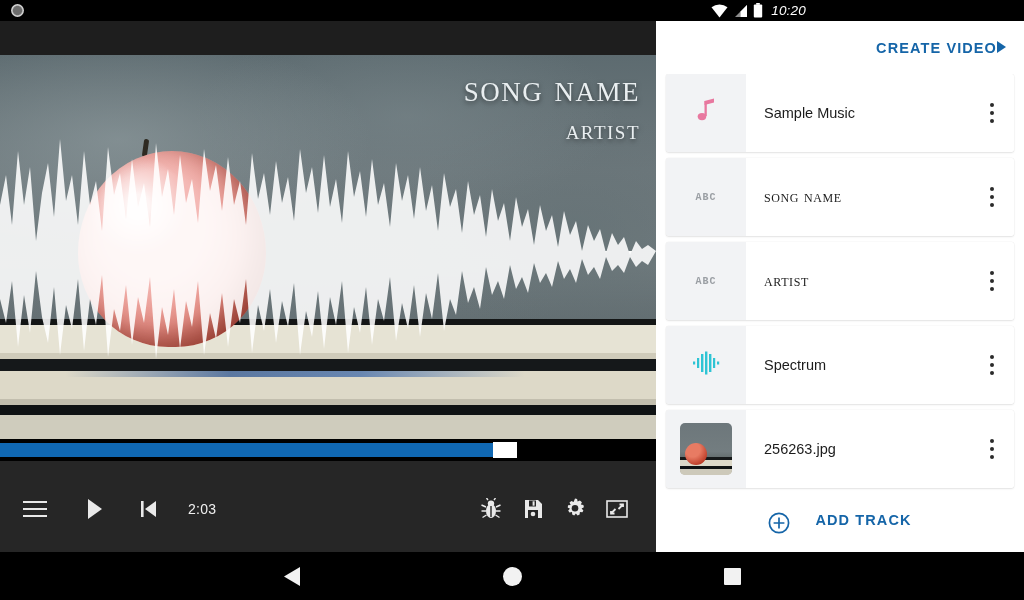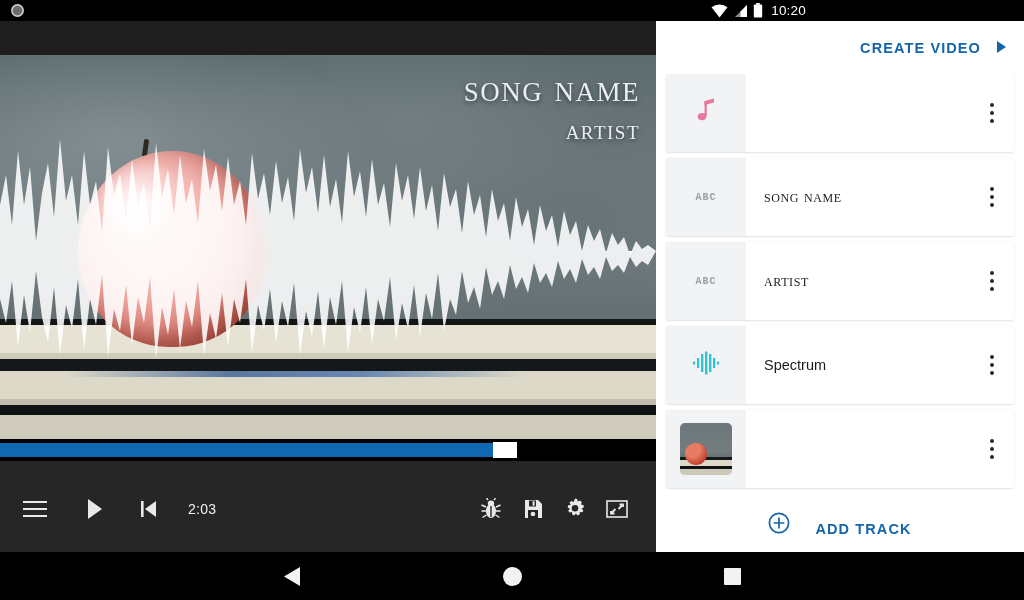--- a/index.html
+++ b/index.html
@@ -8,21 +8,21 @@
     background:#000;
     font-family:"Liberation Sans", sans-serif;
     overflow:hidden;
   }
   #screen { position:relative; width:1024px; height:600px; background:#000; }
 
   
   #status-bar {
     position:absolute; top:0; left:0; width:814px; height:21px;
     background:#000; display:flex; align-items:center;
-    padding:0 8px 0 6px; z-index:40;
+    padding:0 8px 0 6px; z-index:40;font-style:italic;
   }
   #rec-dot {
     width:13px; height:13px; border-radius:50%;
     background:radial-gradient(circle at 50% 50%, #6b6b6b 0 45%, #d9d9d9 60%, #9a9a9a 100%);
     margin-left:5px;
   }
   #status-spacer { flex:1; }
   .sb-icon { margin-right:5px; display:flex; align-items:center; }
   #status-time {
     color:#fff; font-size:13.5px; letter-spacing:.2px;
@@ -112,21 +112,21 @@
   
   #panel {
     position:absolute; left:656px; top:21px; width:368px; height:531px;
     background:#fff; display:flex; flex-direction:column;
   }
   #panel-header {
     height:53px; flex:0 0 53px; display:flex; align-items:center;
     justify-content:flex-end; padding-right:18px; background:#fff;
   }
   #create-video {
-    display:flex; align-items:center; gap:16px; cursor:pointer;
+    display:flex; align-items:center; cursor:pointer;
     color:#1565a8; font-size:14.5px; font-weight:bold; letter-spacing:1.1px;
   }
   #track-list { flex:1; padding:0 10px; overflow:hidden; }
 
   .track-card {
     display:flex; height:78px; margin-bottom:6px;
     background:#fff; border-radius:3px;
     box-shadow:0 1px 2px rgba(0,0,0,.10), 0 0 1px rgba(0,0,0,.18);
     overflow:hidden;
   }
@@ -166,21 +166,21 @@
   .img-thumb .mini-books{
     position:absolute; left:0; right:0; bottom:0; height:18px;
     background:linear-gradient(180deg,#16191a 0 3px, #ddd9c9 3px 9px, #101314 9px 12px, #cdc9ba 12px 18px);
   }
 
   #add-track-row {
     height:56px; flex:0 0 56px; display:flex; align-items:center; justify-content:center;
     background:#fff;
   }
   #add-track {
-    display:flex; align-items:flex-end; gap:25px; cursor:pointer;
+    display:flex; align-items:flex-start; gap:25px; cursor:pointer;
     color:#1565a8; font-size:14.5px; font-weight:bold; letter-spacing:1.1px;
   }
 
   
   #nav-bar {
     position:absolute; left:0; bottom:0; width:1024px; height:48px;
     background:#000; display:flex; align-items:center; justify-content:center; gap:0;
   }
   .nav-btn { width:120px; height:48px; display:flex; align-items:center; justify-content:center; cursor:pointer; }
   #nav-back   { margin-right:100px; }
@@ -341,20 +341,21 @@
           <span>
             <svg width="22" height="26" viewBox="0 0 22 26">
               <path d="M9.5 3 19 0.4 19 4.4 9.5 7 Z" fill="#e8789f"></path>
               <rect x="9.5" y="3" width="2.3" height="15" fill="#e8789f"></rect>
               <ellipse cx="7" cy="18.6" rx="4.3" ry="3.6" fill="#e8789f"></ellipse>
             </svg>
           </span>
         </div>
         <div class="track-body">
           <div class="track-text">
+            <div class="track-title">Sample Music</div>
           </div>
           <div class="kebab">
               <i></i>
               <i></i>
               <i></i>
             </div>
         </div>
       </div>
 
       <div class="track-card">
@@ -417,20 +418,21 @@
 
       <div class="track-card">
         <div class="track-thumb">
           <span class="img-thumb">
             <span class="mini-books"></span>
             <span class="mini-apple"></span>
           </span>
         </div>
         <div class="track-body">
           <div class="track-text">
+            <div class="track-title">256263.jpg</div>
           </div>
           <div class="kebab">
               <i></i>
               <i></i>
               <i></i>
             </div>
         </div>
       </div>
 
     </div>

